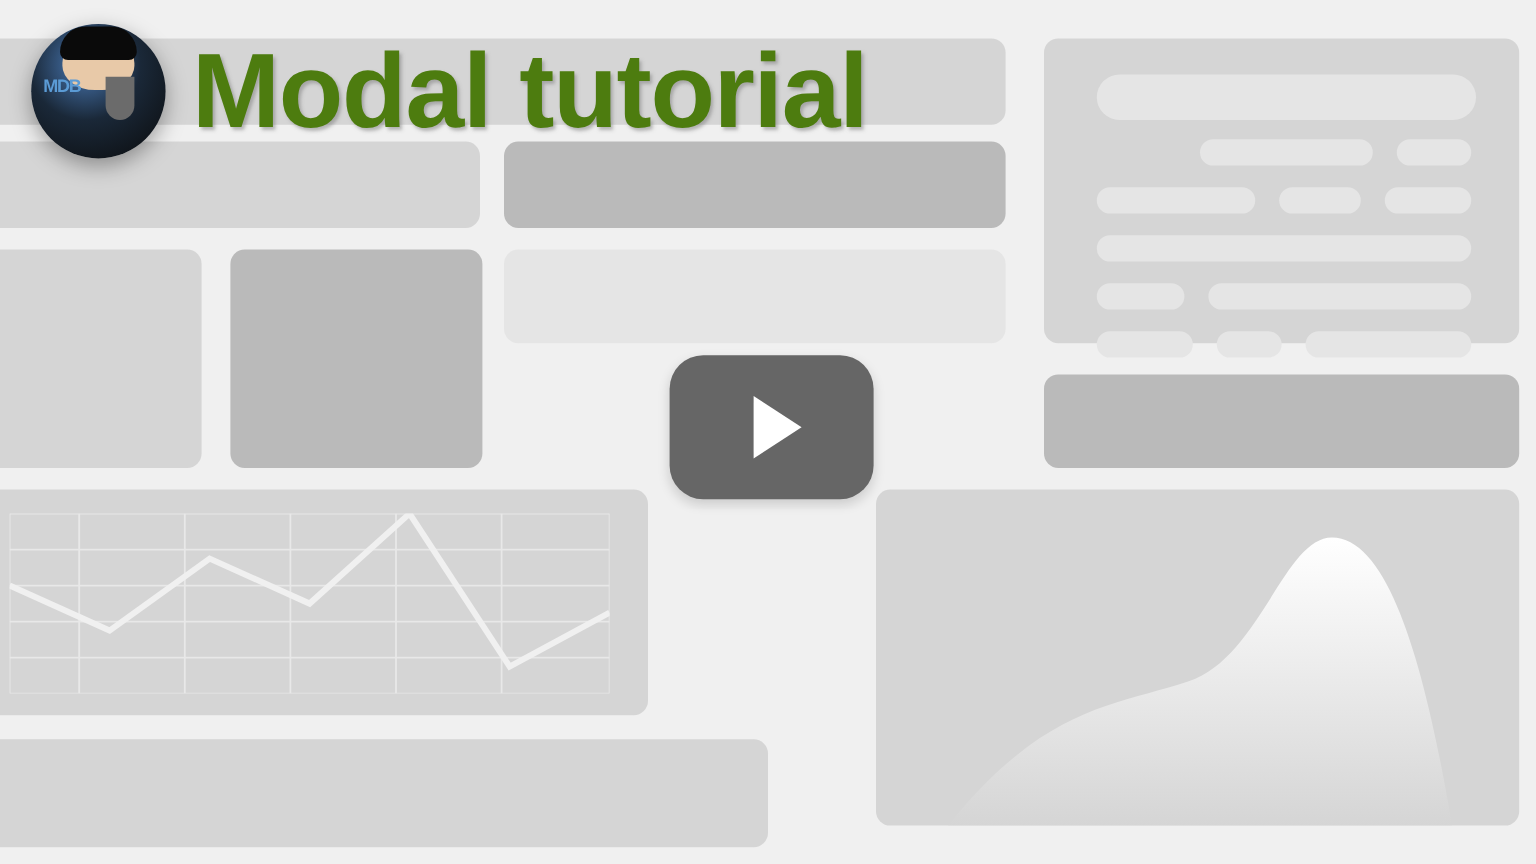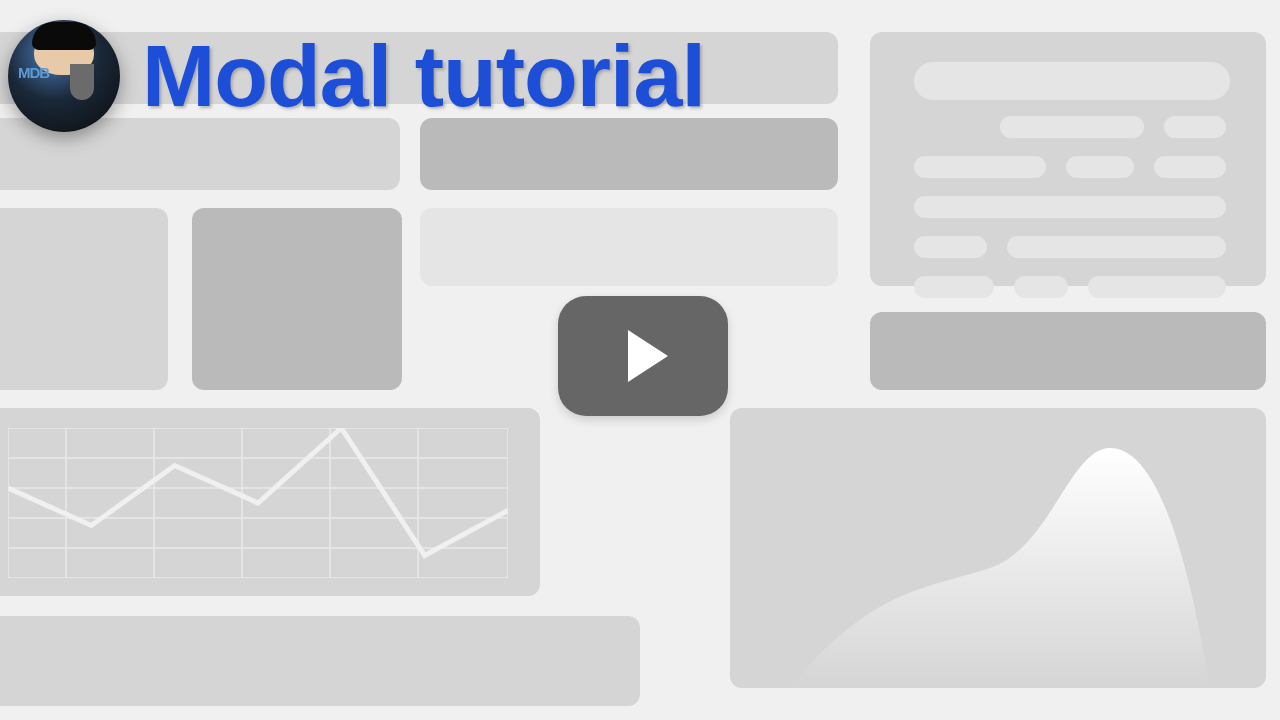--- a/index.html
+++ b/index.html
@@ -70,21 +70,21 @@
     .pill6 { width: 316px; }
     .pill7 { width: 74px; }
     .pill8 { width: 222px; }
     .pill9 { width: 86px; }
     .pill10 { width: 58px; }
     .pill11 { width: 148px; }
 
     
     .title-wrap {
       position: absolute;
-      left: 8px;
+      left: 26px;
       top: 20px;
       display: flex;
       align-items: center;
       gap: 22px;
       z-index: 5;
     }
     .avatar {
       width: 112px;
       height: 112px;
       border-radius: 50%;
@@ -122,21 +122,21 @@
     .avatar-beard {
       position: absolute;
       left: 62px; top: 44px;
       width: 24px; height: 36px;
       background: #6b6b6b;
       border-radius: 0 0 12px 12px;
     }
     .title {
       font-size: 88px;
       font-weight: bold;
-      color: #1d4ed8;
+      color: #4d7c0f;
       text-shadow: 2px 2px 3px rgba(120,120,120,0.5);
       letter-spacing: -1px;
     }
 
     
     .chart-svg {
       position: absolute;
       left: 8px;
       top: 428px;
       width: 500px;

